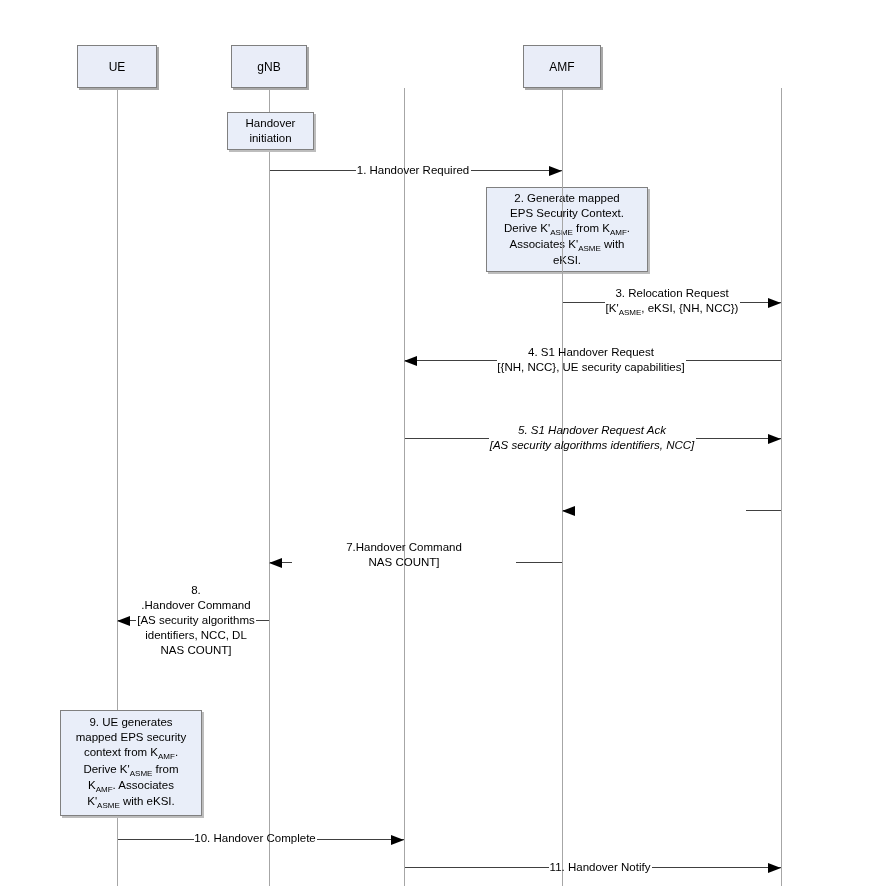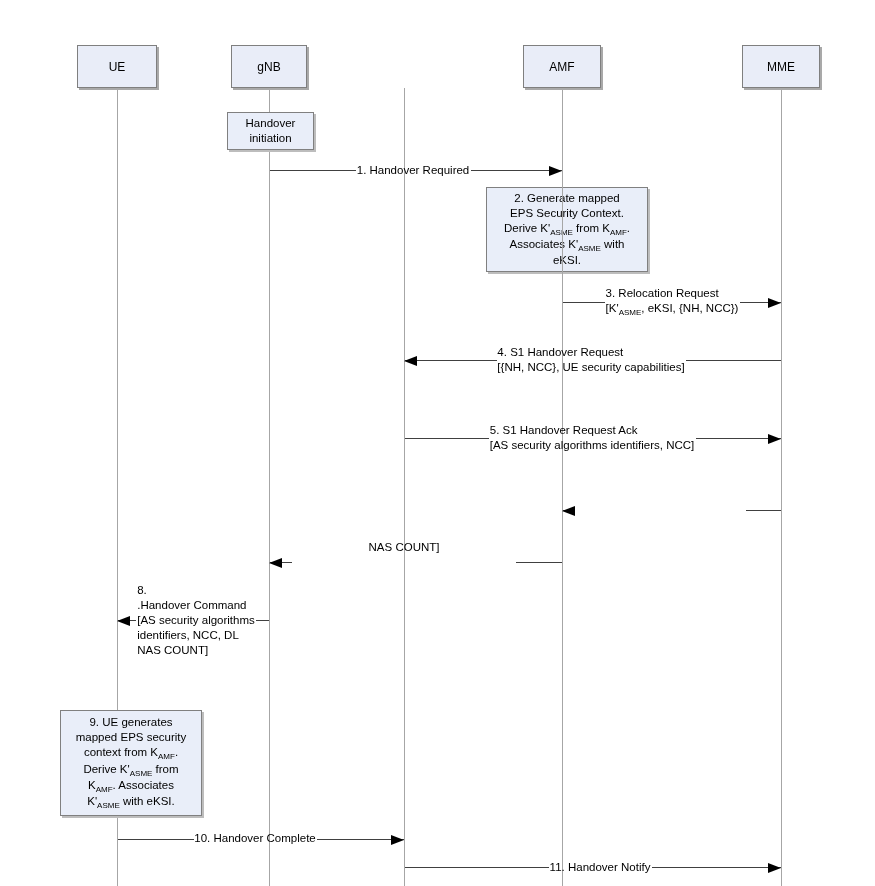--- a/index.html
+++ b/index.html
@@ -24,21 +24,21 @@
     box-shadow:2px 2px 0 var(--note-shadow,#bdbdbd);
     display:flex;flex-direction:column;align-items:center;justify-content:center;
     font-size:11.5px;line-height:15px;text-align:center;white-space:nowrap;
   }
   .note.below{z-index:1;}
   .note.above{z-index:5;}
   .msg-seg{
     position:absolute;height:1px;background:var(--message-line,#404040);z-index:2;
   }
   .msg-label{
-    position:absolute;transform:translateX(-50%);text-align:left;
+    position:absolute;transform:translateX(-50%);text-align:center;
     font-size:11.5px;line-height:15px;white-space:nowrap;z-index:4;
   }
   .arrow{position:absolute;width:0;height:0;z-index:4;}
   .arrow.right{
     border-top:5px solid transparent;border-bottom:5px solid transparent;
     border-left:13px solid var(--arrow,#000);
   }
   .arrow.left{
     border-top:5px solid transparent;border-bottom:5px solid transparent;
     border-right:13px solid var(--arrow,#000);
@@ -56,23 +56,20 @@
     <div class="lifeline" style="left: 268.5px; top: 60px; height: 826px;"></div>
     <div class="actor-box" style="left: 231px; top: 17px; width: 76px; height: 43px;">
       <span>gNB</span>
     </div>
     <div class="lifeline" style="left: 403.5px; top: 60px; height: 826px;"></div>
     <div class="lifeline" style="left: 561.5px; top: 60px; height: 826px;"></div>
     <div class="actor-box" style="left: 523px; top: 17px; width: 78px; height: 43px;">
       <span>AMF</span>
     </div>
     <div class="lifeline" style="left: 780.5px; top: 60px; height: 826px;"></div>
-    <div class="actor-box" style="left: 742px; top: 17px; width: 78px; height: 43px;">
-      <span>MME</span>
-    </div>
     <div class="note above" style="left: 227px; top: 84px; width: 87px; height: 38px; text-align: right;">
       <div><span>Handover</span></div>
       <div><span>initiation</span></div>
     </div>
     <div class="note below" style="left: 486px; top: 159px; width: 162px; height: 85px;">
       <div><span>2. Generate mapped</span></div>
       <div><span>EPS Security Context.</span></div>
       <div><span>Derive K'</span><sub>ASME</sub><span> from K</span><sub>AMF</sub><span>.</span></div>
       <div><span>Associates K'</span><sub>ASME</sub><span> with</span></div>
       <div><span>eKSI.</span></div>
@@ -98,31 +95,32 @@
     <div class="msg-seg" style="left: 562px; width: 42.5px; top: 274px;"></div>
     <div class="msg-seg" style="left: 739.5px; width: 41.5px; top: 274px;"></div>
     <div class="arrow right" style="top: 269.5px; left: 768px;"></div>
     <div class="msg-label" style="left: 591px; top: 317px;">
       <div><span>4. S1 Handover Request</span></div>
       <div><span>[{NH, NCC}, UE security capabilities]</span></div>
     </div>
     <div class="msg-seg" style="left: 404px; width: 92.5px; top: 332px;"></div>
     <div class="msg-seg" style="left: 685.5px; width: 95.5px; top: 332px;"></div>
     <div class="arrow left" style="top: 327.5px; left: 404px;"></div>
-    <div class="msg-label" style="left: 592px; top: 395px;">
+    <div class="msg-label" style="left: 592px; top: 395px; font-style: italic;">
       <div><span>5. S1 Handover Request Ack</span></div>
       <div><span>[AS security algorithms identifiers, NCC]</span></div>
     </div>
     <div class="msg-seg" style="left: 404px; width: 84.5px; top: 410px;"></div>
     <div class="msg-seg" style="left: 695.5px; width: 85.5px; top: 410px;"></div>
     <div class="arrow right" style="top: 405.5px; left: 768px;"></div>
     <div class="msg-seg" style="left: 562px; width: 8.5px; top: 482px;"></div>
     <div class="msg-seg" style="left: 745.5px; width: 35.5px; top: 482px;"></div>
     <div class="arrow left" style="top: 477.5px; left: 562px;"></div>
     <div class="msg-label" style="left: 404px; top: 512px;">
+      <div><span>7.Handover Command</span></div>
       <div><span>NAS COUNT]</span></div>
     </div>
     <div class="msg-seg" style="left: 269px; width: 23px; top: 534px;"></div>
     <div class="msg-seg" style="left: 516px; width: 46px; top: 534px;"></div>
     <div class="arrow left" style="top: 529.5px; left: 269px;"></div>
     <div class="msg-label" style="left: 196px; top: 555px;">
       <div><span>8.</span></div>
       <div><span>.Handover Command</span></div>
       <div><span>[AS security algorithms</span></div>
       <div><span>identifiers, NCC, DL</span></div>

